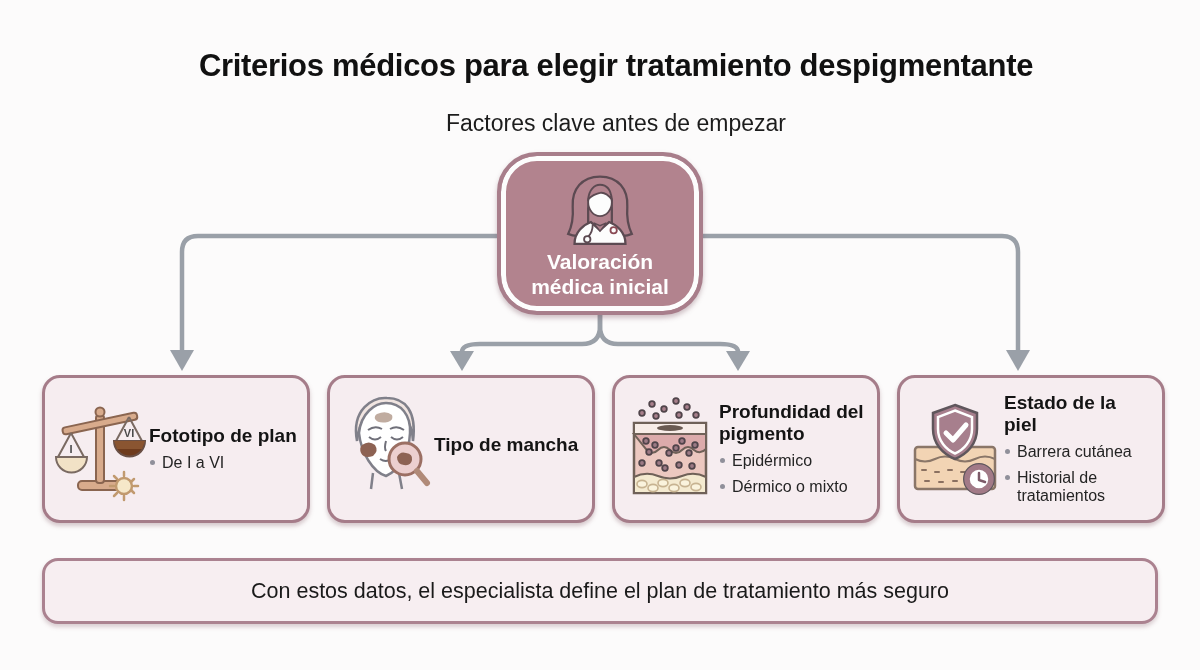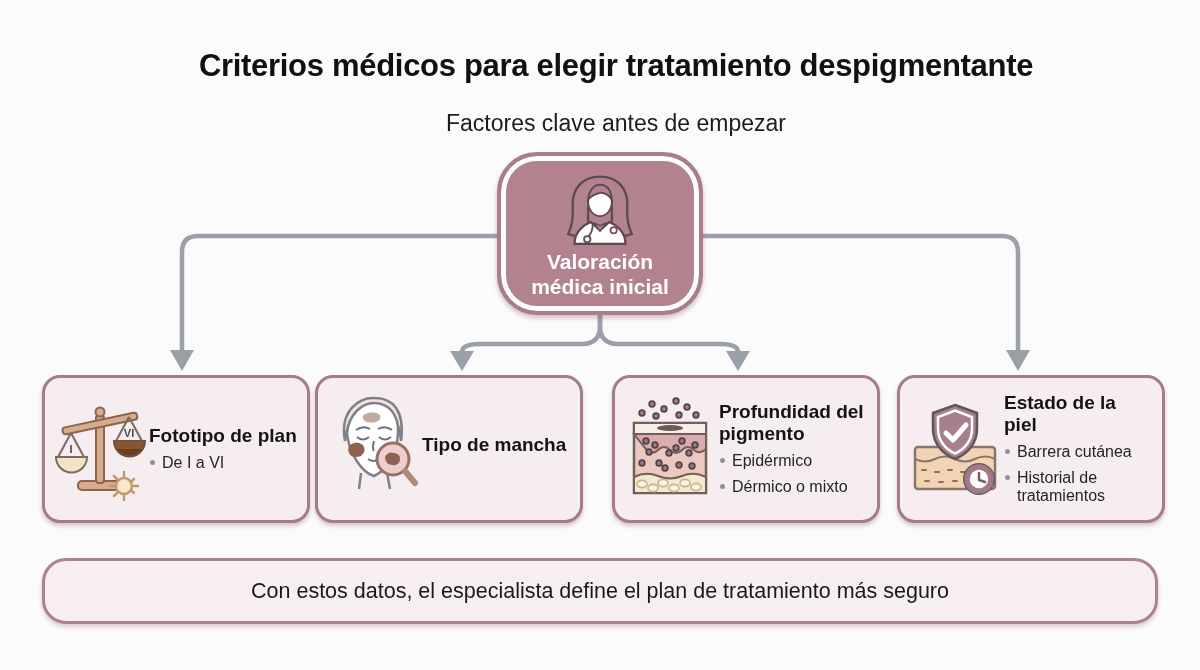--- a/index.html
+++ b/index.html
@@ -34,21 +34,21 @@
   .card .icon-wrap{flex:0 0 98px;display:flex;align-items:center;justify-content:center;}
   .card .text-col{flex:1;padding-right:6px;}
   .card h3{font-size:19px;font-weight:bold;color:#141414;line-height:1.16;margin:0 0 7px 0;}
   .card ul{list-style:none;margin:0;padding:0;}
   .card li{position:relative;font-size:16px;color:#242424;line-height:1.18;margin-top:7px;padding-left:13px;}
   .card li::before{content:"";position:absolute;left:1px;top:6px;width:5px;height:5px;border-radius:50%;background:#90909a;}
 
   
   .footer-banner{
     position:absolute;left:42px;top:558px;width:1116px;height:66px;box-sizing:border-box;
-    background:#f7eef1;border:3px solid #ab8290;border-radius:24px;
+    background:#f7eef1;border:3px solid #ab8290;border-radius:16px;
     box-shadow:0 3px 4px rgba(140,100,112,.3);
     display:flex;align-items:center;justify-content:center;z-index:3;
   }
   .footer-banner .text{font-size:21.5px;color:#1a1a1a;}
 </style>
 </head>
 <body>
 
 <div id="canvas">
 
@@ -114,21 +114,21 @@
       </svg>
     </div>
     <div class="text-col">
       <h3>Fototipo de plan</h3>
       <ul>
         <li>De I a VI</li>
       </ul>
     </div>
   </div>
 
-  <div class="card" style="left:315px;">
+  <div class="card" style="left:327px;">
     <div class="icon-wrap">
       <svg width="92" height="112" viewBox="0 0 92 112" aria-hidden="true">
         <path d="M18 48 C12 16 34 4 48 5 C66 5 78 18 74 48 C73 28 62 13 46 13 C30 13 20 28 18 48 Z" fill="#f1e5e1" stroke="#80808a" stroke-width="2.5"></path>
         <path d="M20 40 C22 20 36 10 47 10 C62 10 72 22 71 40 C70 60 62 76 47 83 C34 79 22 60 20 40 Z" fill="#ffffff" stroke="#80808a" stroke-width="2.5"></path>
         <path d="M34 80 L32 96 M60 80 L63 96" stroke="#80808a" stroke-width="2.5" fill="none"></path>
         <path d="M30 44 q6 5 12 0" stroke="#70707a" stroke-width="2" fill="none"></path>
         <path d="M52 44 q6 5 12 0" stroke="#70707a" stroke-width="2" fill="none"></path>
         <path d="M29 37 q7 -5 14 -1" stroke="#70707a" stroke-width="2" fill="none"></path>
         <path d="M51 36 q7 -4 14 1" stroke="#70707a" stroke-width="2" fill="none"></path>
         <path d="M47 48 q-2 7 0 10" stroke="#70707a" stroke-width="2" fill="none"></path>

